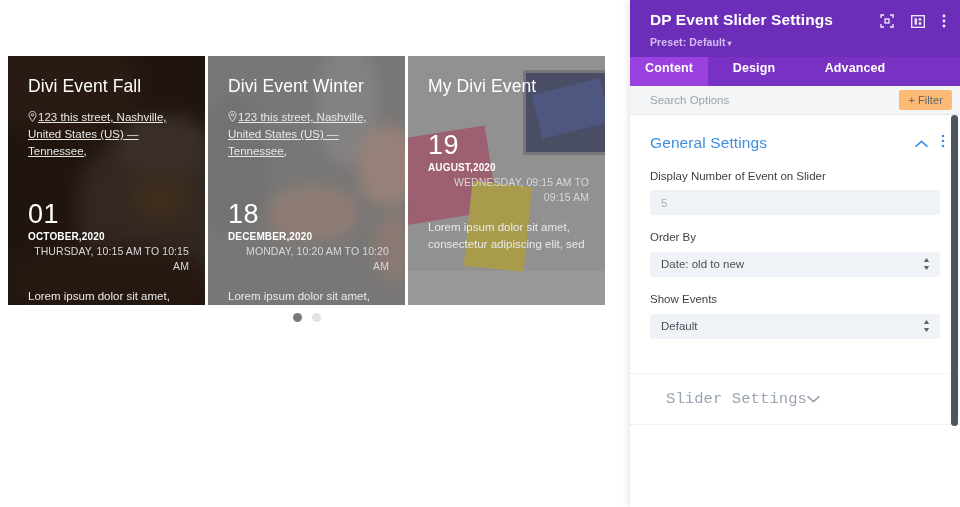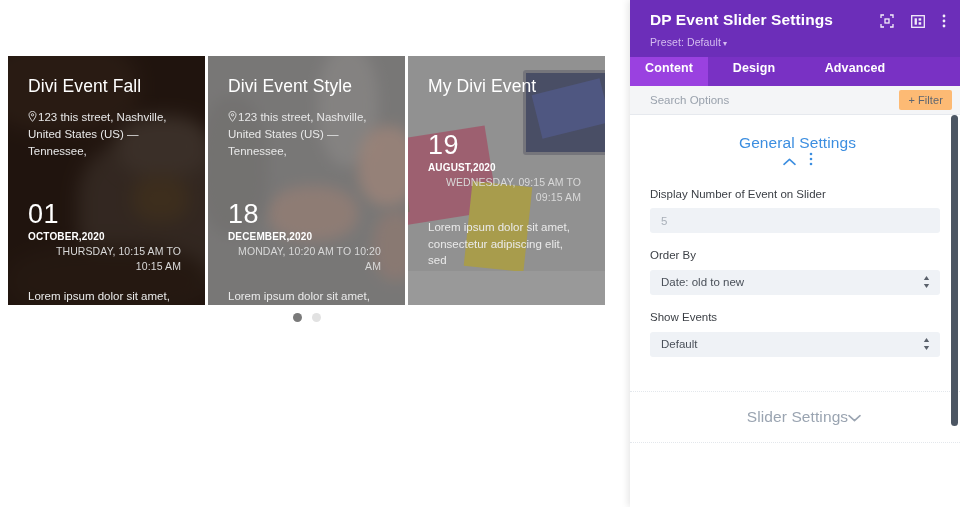--- a/index.html
+++ b/index.html
@@ -21,32 +21,33 @@
     display: flex; gap: 3px;
   }
   .event-card {
     position: relative; width: 197px; height: 249px;
     overflow: hidden; flex: 0 0 auto;
   }
   .card-bg { position: absolute; inset: 0; overflow: hidden; }
   .card-overlay { position: absolute; inset: 0; }
   .card-inner {
     position: relative; z-index: 3;
-    padding: 20px 24px 0 20px;
+    padding: 20px 16px 0 20px;
     height: 100%;
     border-radius: 26px;
   }
   .ev-title {
     font-size: 17.5px; color: #ffffff; font-weight: 400;
     letter-spacing: .1px; line-height: 1.25; margin-bottom: 11px;
     white-space: nowrap;
   }
   .ev-venue {
     font-size: 11.5px; line-height: 1.42; color: #e8e8e8;
     font-weight: 400;
+    text-decoration: underline;
   }
   .pin-ico { display: inline-block; vertical-align: -1px; margin-right: 1px; }
   .ev-gap { height: 41px; }
   .ev-day {
     font-size: 27px; color: #ffffff; font-weight: 400;
     line-height: 1.05; letter-spacing: .4px;
   }
   .ev-month {
     font-size: 10px; color: #ffffff; font-weight: 600;
     letter-spacing: .15px; margin-top: 3px;
@@ -87,21 +88,21 @@
   }
   #panel-header {
     background: #6c2eb9; padding: 11px 14px 9px 20px; flex: 0 0 auto;
     position: relative;
   }
   #panel-title {
     color: #ffffff; font-size: 15.5px; font-weight: 700; letter-spacing: .1px;
     line-height: 1.2;
   }
   #panel-preset {
-    color: #d4bdf0; font-size: 10.5px; font-weight: 400; margin-top: 6px;
+    color: #d4bdf0; font-size: 10.5px; font-weight: 700; margin-top: 6px;
     letter-spacing: .1px;
   }
   #preset-caret { font-size: 8px; margin-left: 2px; }
   #header-icons {
     position: absolute; right: 14px; top: 14px;
     display: flex; align-items: center; gap: 17px;
   }
   .hdr-ico { cursor: pointer; line-height: 0; opacity: .92; }
 
   #tabs { display: flex; background: #7931c4; flex: 0 0 auto; }
@@ -134,21 +135,20 @@
   #filter-plus { margin-right: 3px; }
 
   #panel-body {
     flex: 1 1 auto; overflow: hidden; position: relative; background: #fff;
   }
   #panel-scroll { padding: 0 0 0 0; }
 
   .sect-open-head {
     display: flex; align-items: center; justify-content: space-between;
     padding: 19px 15px 16px 20px;
-    flex-direction: column;
   }
   .sect-open-title {
     color: #3c8ee0; font-size: 15.5px; font-weight: 400; letter-spacing: .1px;
   }
   .sect-head-icons { display: flex; align-items: center; gap: 13px; }
 
   .field { padding: 0 20px; margin-bottom: 14px; }
   .field-label {
     font-size: 11.5px; color: #3b3f45; line-height: 1.45;
     margin-bottom: 6px; font-weight: 400;
@@ -158,24 +158,25 @@
     height: 25px; display: flex; align-items: center; padding: 0 11px;
     font-size: 11.5px; color: #4a5059; cursor: pointer;
   }
   .ctl.text-input { color: #a9b0b9; cursor: text; }
   .ctl .updown {
     position: absolute; right: 10px; top: 50%; transform: translateY(-50%);
     line-height: 0;
   }
 
   .sect-closed {
-    display: flex; align-items: center; justify-content: center;
+    display: flex; align-items: center; justify-content: flex-start;
     padding: 16px 18px 16px 36px;
     border-top: 1px dotted #e3e7ec;
     cursor: pointer;
+    font-family: Liberation Mono, monospace;
   }
   .sect-closed-title {
     color: #9aa4b1; font-size: 15.5px; font-weight: 400; letter-spacing: .1px;
   }
   .sep-gap { height: 20px; }
 
   #panel-scrollbar {
     position: absolute; right: 2px; top: 0; width: 7px;
     background: transparent;
   }
@@ -218,21 +219,21 @@
       <div class="event-card">
         <div class="card-bg bg-c2">
           <div class="blob" style="left:110px;top:-10px;width:60px;height:120px;background:#8a8582;"></div>
           <div class="blob" style="left:150px;top:70px;width:60px;height:80px;background:#c8896d;opacity:.8;"></div>
           <div class="blob" style="left:60px;top:130px;width:90px;height:55px;background:#b57a62;opacity:.75;"></div>
           <div class="blob" style="left:165px;top:155px;width:45px;height:70px;background:#a9705a;opacity:.7;"></div>
           <div class="blob" style="left:-10px;top:40px;width:70px;height:140px;background:#605c59;"></div>
         </div>
         <div class="card-overlay ov-c2"></div>
         <div class="card-inner">
-          <div class="ev-title">Divi Event Style</div>
+          <div class="ev-title">Divi Event Winter</div>
           <div class="ev-venue"><span class="pin-ico"><svg width="9" height="11" viewBox="0 0 9 11">
                   <path d="M4.5 0.4C2.6 0.4 1 1.9 1 3.8c0 2.5 3.5 6.6 3.5 6.6S8 6.3 8 3.8C8 1.9 6.4 0.4 4.5 0.4z" fill="none" stroke="#e8e8e8" stroke-width="0.9"></path>
                   <circle cx="4.5" cy="3.8" r="1.15" fill="none" stroke="#e8e8e8" stroke-width="0.9"></circle>
                 </svg></span><span>123 this street, Nashville, United States (US) — Tennessee,</span></div>
           <div class="ev-gap"></div>
           <div class="ev-day">18</div>
           <div class="ev-month">DECEMBER,2020</div>
           <div class="ev-time">MONDAY, 10:20 AM TO 10:20 AM</div>
           <div class="ev-desc">Lorem ipsum dolor sit amet, consectetur adipiscing elit, sed</div>
         </div>

